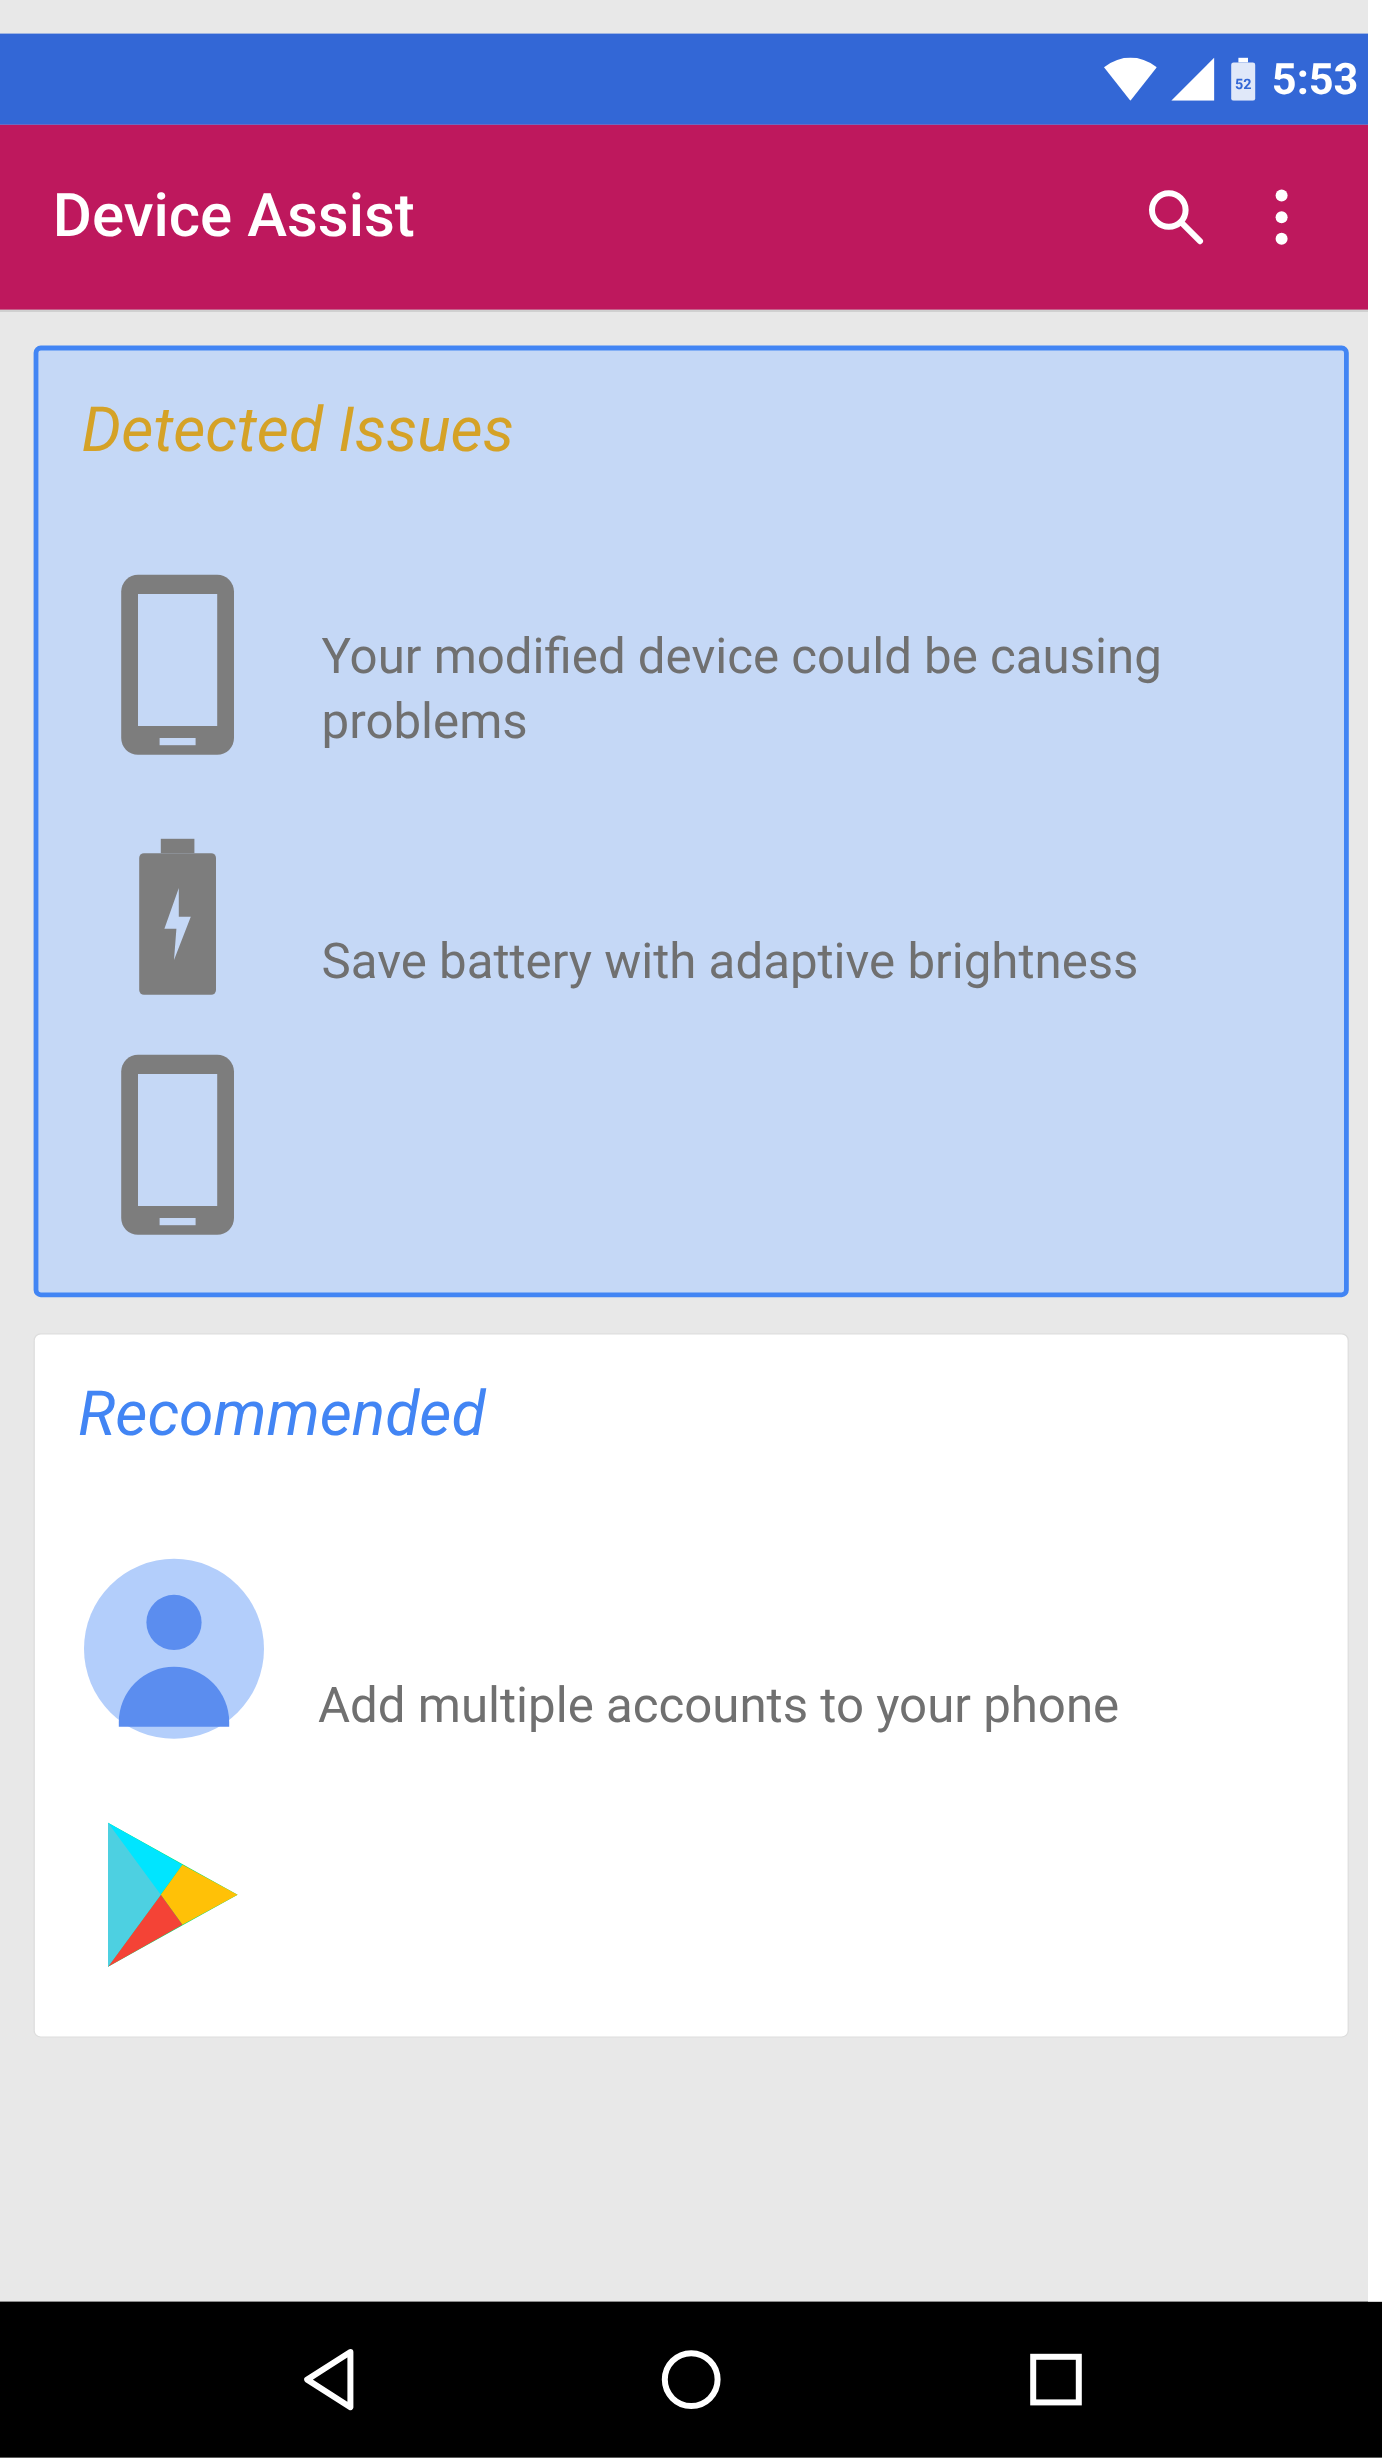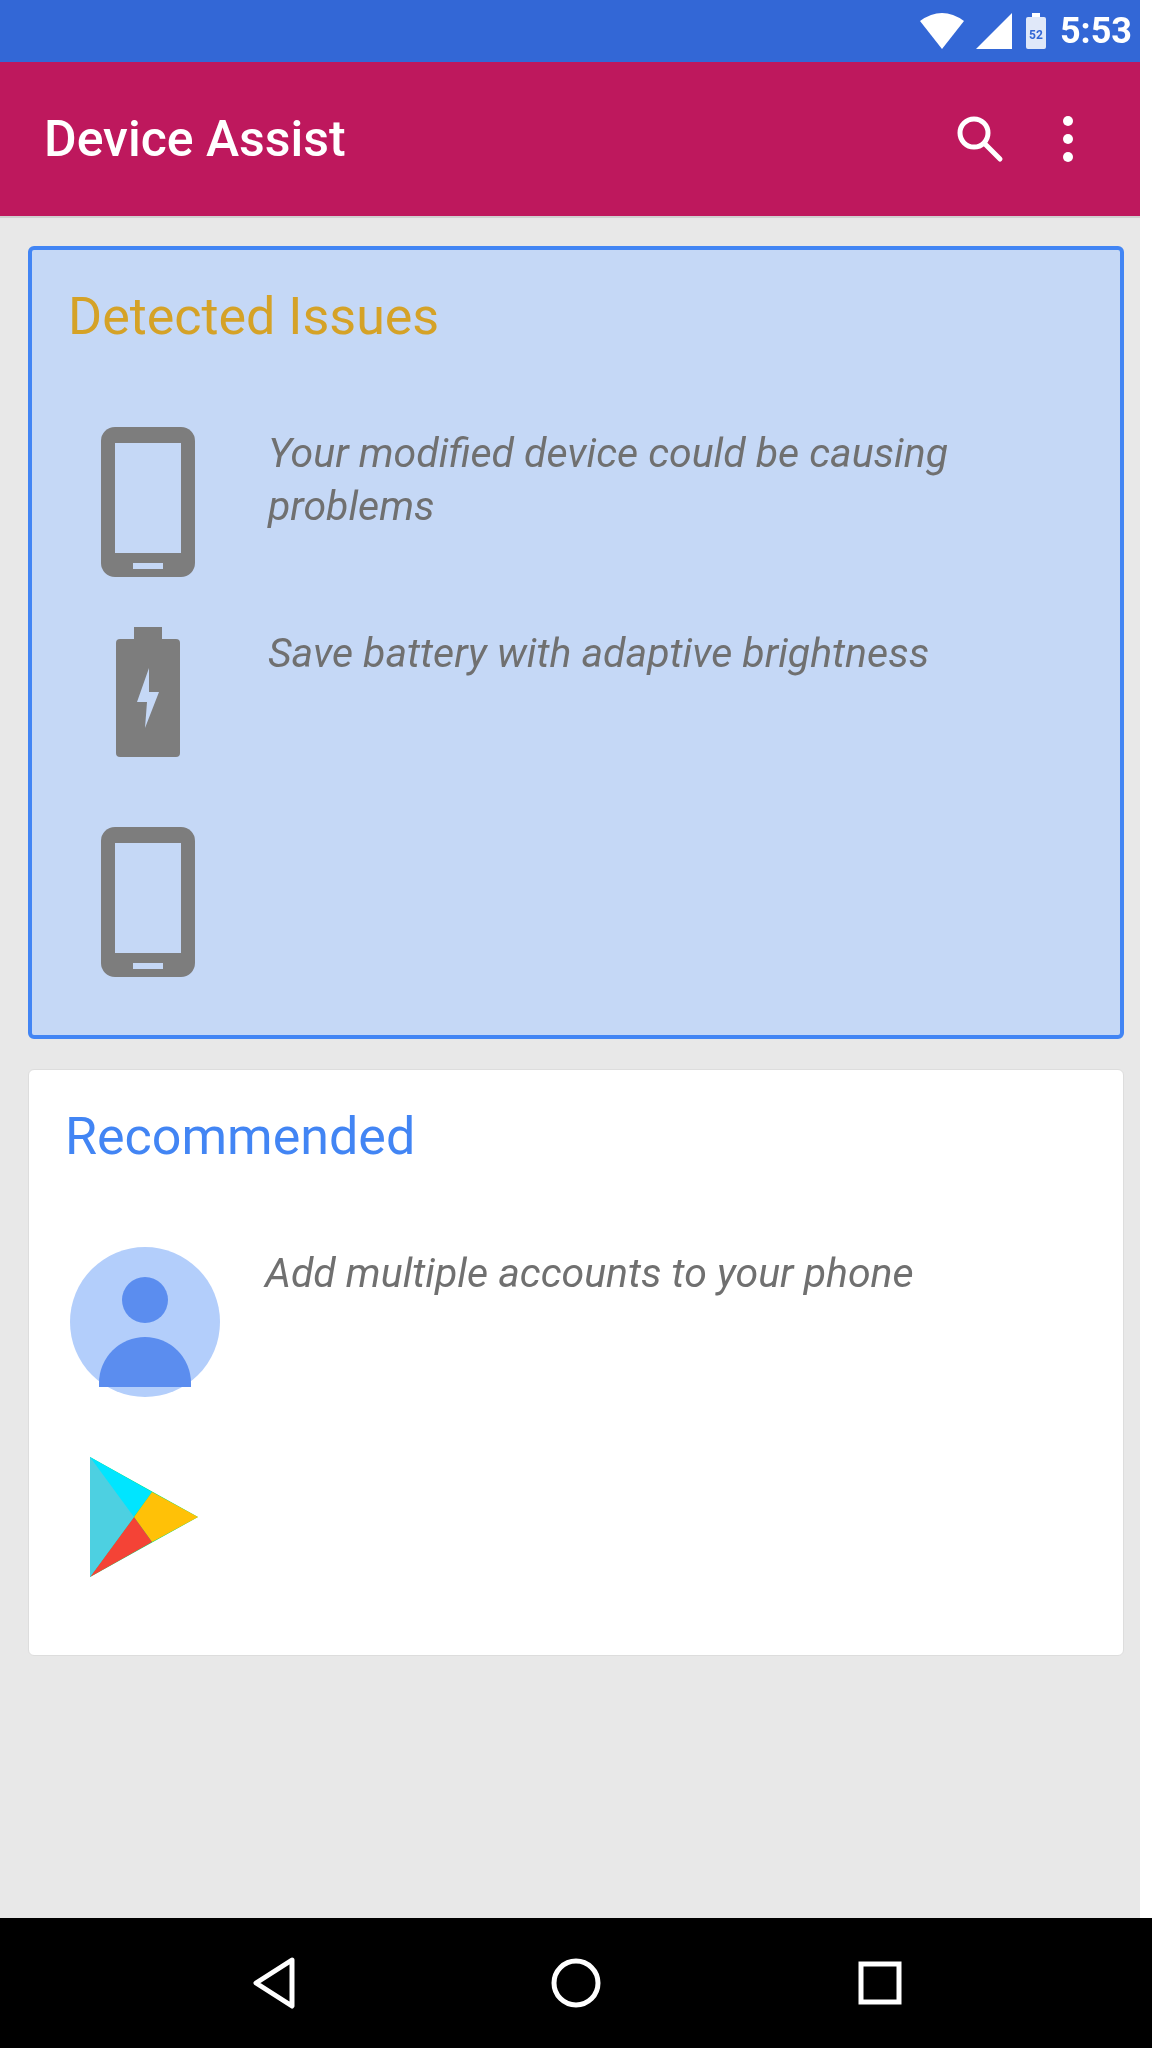--- a/index.html
+++ b/index.html
@@ -1,25 +1,26 @@
 <!DOCTYPE html>
 <html><head>
 <meta charset="utf-8">
 <style>
   * { margin: 0; padding: 0; box-sizing: border-box; }
   html, body { width: 1152px; height: 2048px; font-family: Roboto, Arial, sans-serif; background: #e8e8e8; overflow: hidden; }
   
   .status-bar {
-    height: 62px;
+    height: 76px;
     background: #3367d6;
     display: flex;
     justify-content: flex-end;
     align-items: center;
     padding: 16px 20px;
     gap: 12px;
+    margin-top: 28px;
   }
   .status-bar .time {
     color: #fff;
     font-size: 36px;
     font-weight: 700;
   }
   .status-bar svg { display: block; }
   
   .app-bar {
     height: 156px;
@@ -60,31 +61,31 @@
     border: 4px solid #4285f4;
   }
   .card.recommended {
     background: #ffffff;
     border: 1px solid #ddd;
   }
   .card-title {
     font-size: 52px;
     font-weight: 400;
     margin-bottom: 60px;
+    font-style: italic;
   }
   .card.issues .card-title { color: #d5a227; }
   .card.recommended .card-title { color: #4285f4; }
   
   .row {
     display: flex;
-    align-items: flex-start;
+    align-items: flex-end;
     min-height: 200px;
     gap: 40px;
     padding: 20px 0;
-    font-style: italic;
   }
   .row .icon-col {
     width: 160px;
     display: flex;
     justify-content: center;
     align-items: center;
   }
   .row .text-col {
     flex: 1;
     color: #707070;

